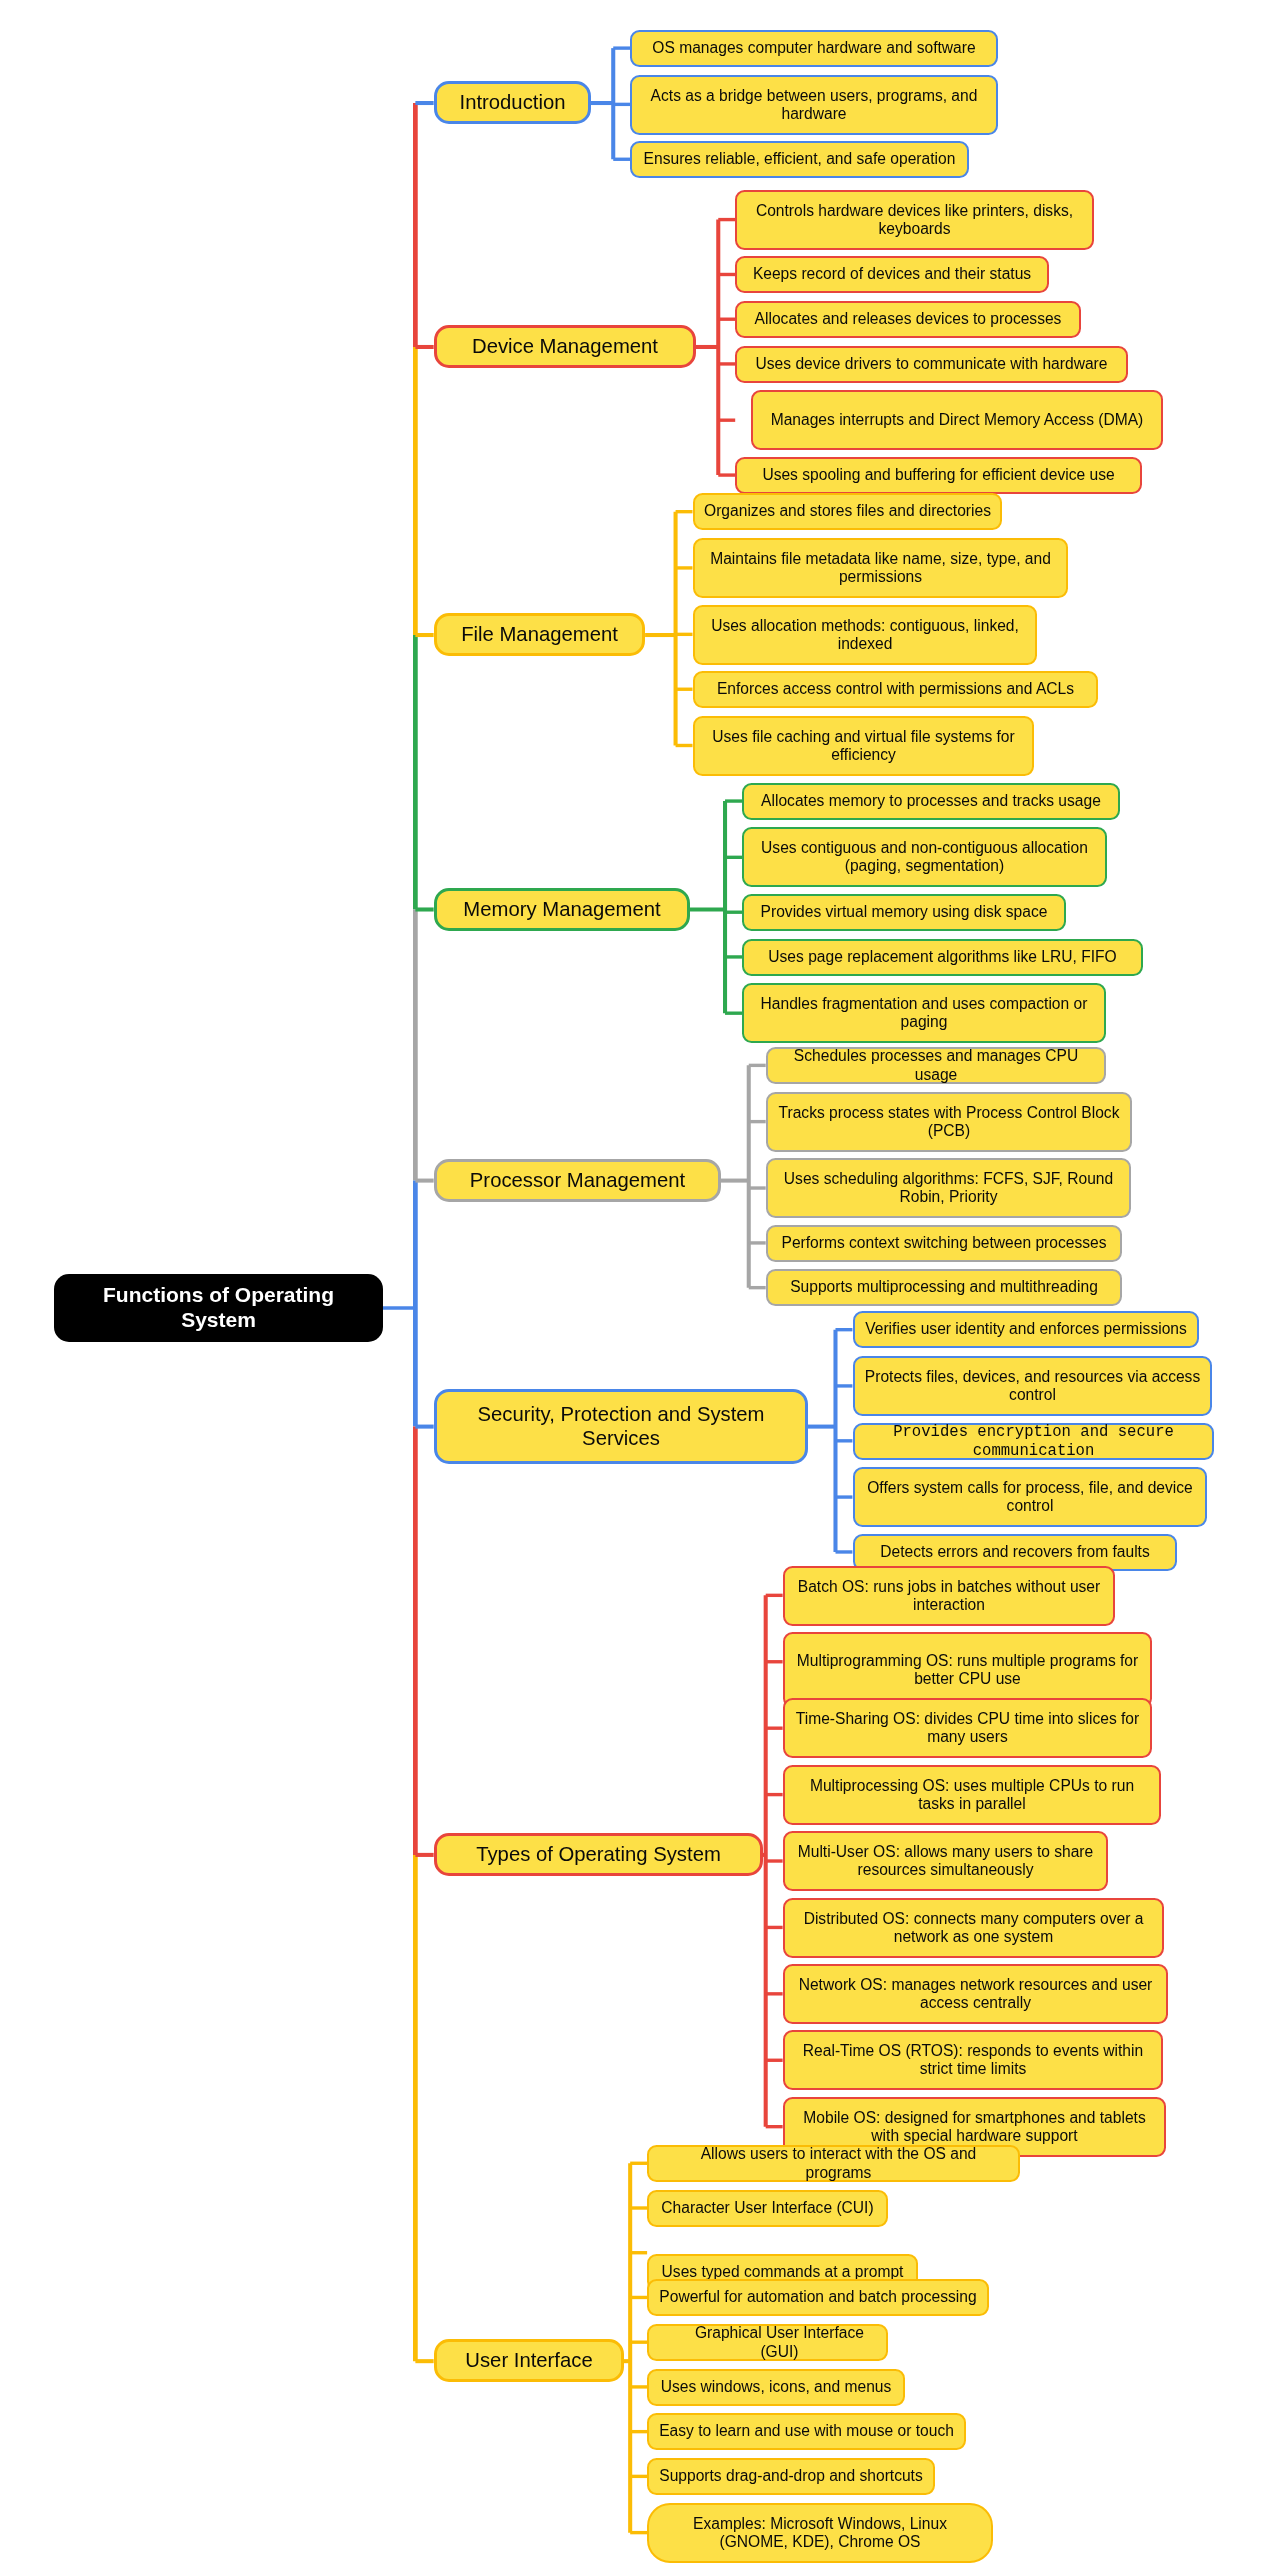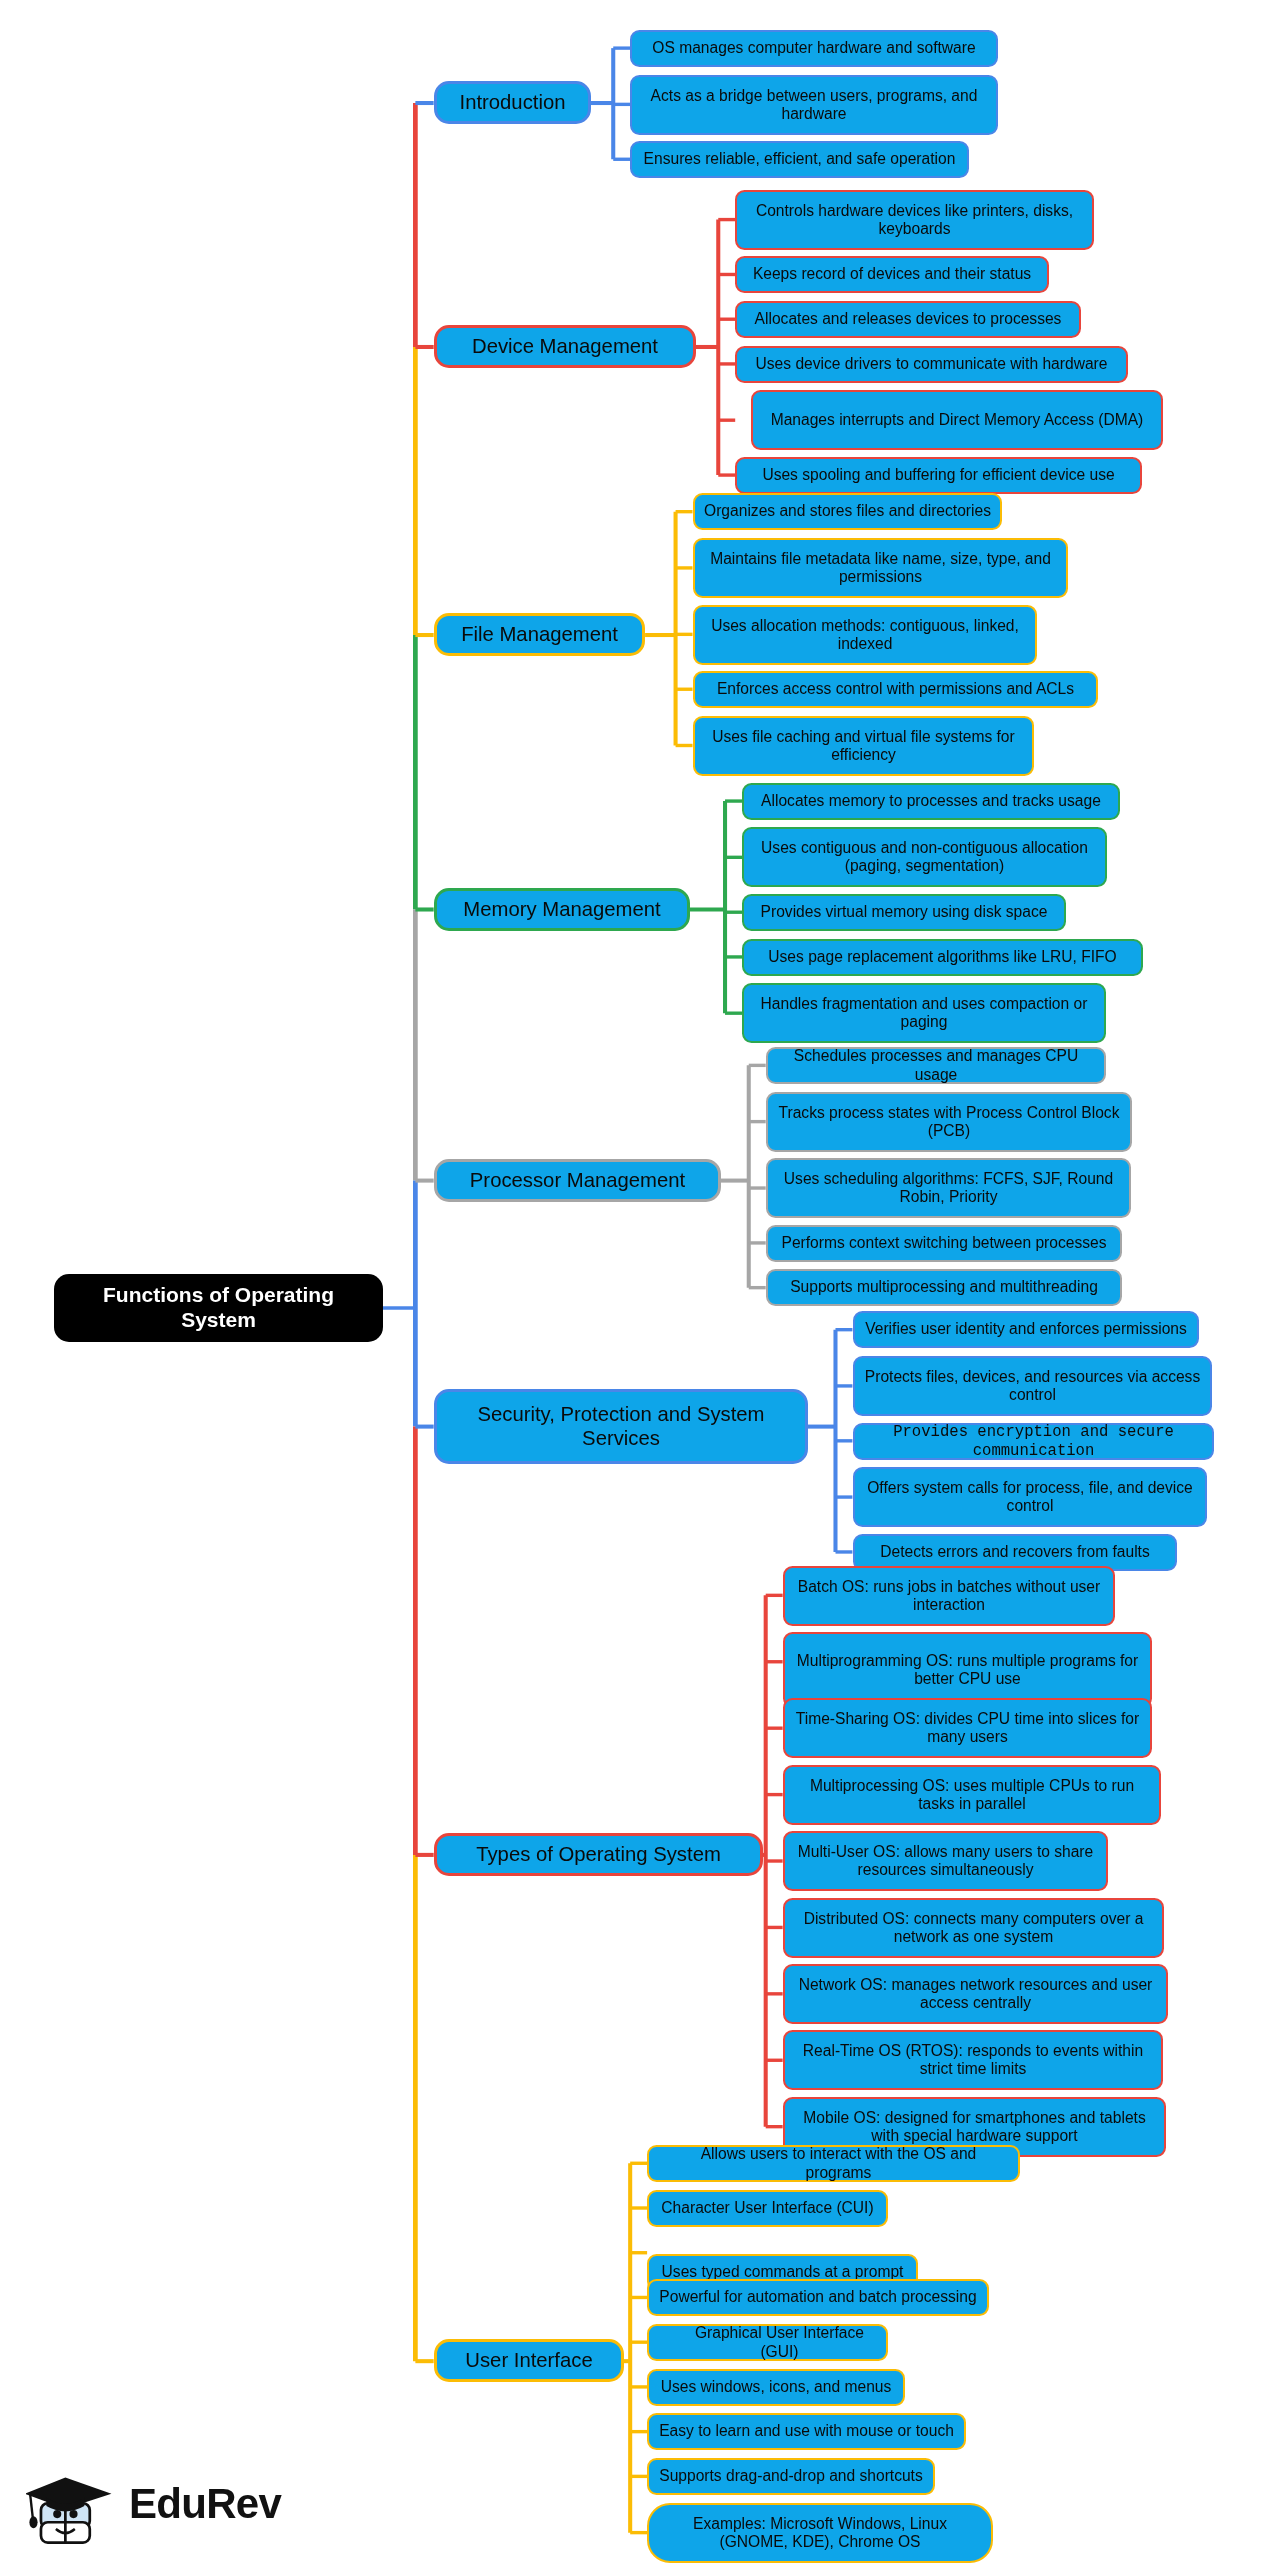--- a/index.html
+++ b/index.html
@@ -1,21 +1,21 @@
 <!DOCTYPE html>
 <html style="font-size:11px"><head>
 <meta charset="utf-8">
 <style>
   html,body{margin:0;padding:0;background:#ffffff;}
   body{width:1280px;height:2576px;position:relative;overflow:hidden;
        font-family:"Liberation Sans",sans-serif;}
   #canvas{position:absolute;left:0;top:0;width:1280px;height:2576px;}
   svg.links{position:absolute;left:0;top:0;width:1280px;height:2576px;pointer-events:none;}
 
-  .node{position:absolute;box-sizing:border-box;background:#0ea5e9;
+  .node{position:absolute;box-sizing:border-box;background:#fde047;
         display:flex;align-items:center;justify-content:center;
         text-align:center;border-radius:11px;line-height:1.18;
         color:#0a0a0a;padding:2.7px 8.1px;}
   .root{background:#000000;color:#ffffff;font-weight:bold;font-size:21px;
         border-radius:15px;border:none;padding:5.4px 9.5px;}
   .branch{font-size:20.3px;border-width:3.4px;border-style:solid;border-radius:15px;}
   .leaf{font-size:15.6px;border-width:2.7px;border-style:solid;border-radius:9.5px;}
 
   .c-blue{border-color:#4a86e8;}
   .c-red{border-color:#e8453c;}
@@ -168,29 +168,14 @@
       <div class="node leaf c-yellow" style="left: 647px; top: 2190px; width: 241px; height: 37px;">Character User Interface (CUI)</div>
       <div class="node leaf c-yellow" style="left: 647px; top: 2234px; width: 271px; height: 37px; margin-top: 20px;">Uses typed commands at a prompt</div>
       <div class="node leaf c-yellow" style="left: 647px; top: 2279px; width: 342px; height: 37px;">Powerful for automation and batch processing</div>
       <div class="node leaf c-yellow" style="left: 647px; top: 2324px; width: 241px; height: 37px; padding-left: 32px;">Graphical User Interface (GUI)</div>
       <div class="node leaf c-yellow" style="left: 647px; top: 2369px; width: 258px; height: 37px;">Uses windows, icons, and menus</div>
       <div class="node leaf c-yellow" style="left: 647px; top: 2413px; width: 319px; height: 37px;">Easy to learn and use with mouse or touch</div>
       <div class="node leaf c-yellow" style="left: 647px; top: 2458px; width: 288px; height: 37px;">Supports drag-and-drop and shortcuts</div>
       <div class="node leaf c-yellow" style="left: 647px; top: 2503px; width: 346px; height: 60px; border-radius: 23px;">Examples: Microsoft Windows, Linux (GNOME, KDE), Chrome OS</div>
     </div>
 
-  <div id="logo">
-    <svg class="mascot" viewBox="0 0 140 118">
-      <rect x="22" y="52" width="72" height="36" rx="10" fill="#cfe4f5" stroke="#111" stroke-width="4"></rect>
-      <rect x="22" y="80" width="72" height="30" rx="10" fill="#ffffff" stroke="#111" stroke-width="4"></rect>
-      <line x1="58" y1="52" x2="58" y2="110" stroke="#111" stroke-width="4"></line>
-      <circle cx="46" cy="68" r="6" fill="#111"></circle>
-      <circle cx="70" cy="68" r="6" fill="#111"></circle>
-      <path d="M44 90 q14 12 28 0" fill="none" stroke="#111" stroke-width="3.5"></path>
-      <path d="M58 14 L126 38 L58 60 L-2 38 Z" fill="#111"></path>
-      <path d="M30 44 q28 18 56 0 l0 12 q-28 16 -56 0 Z" fill="#111"></path>
-      <line x1="6" y1="38" x2="10" y2="74" stroke="#111" stroke-width="3.5"></line>
-      <ellipse cx="11" cy="80" rx="6" ry="9" fill="#111"></ellipse>
-    </svg>
-    <div class="wordmark">EduRev</div>
-  </div>
 </div>
 
 
 </body></html>

